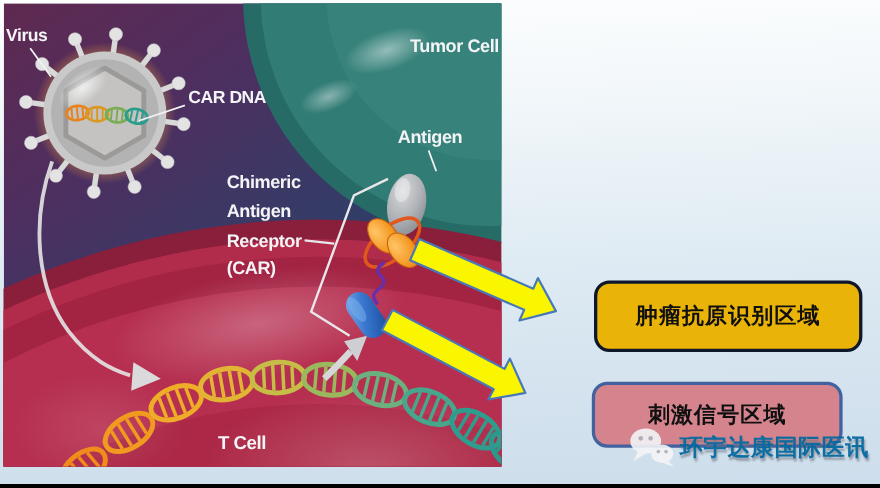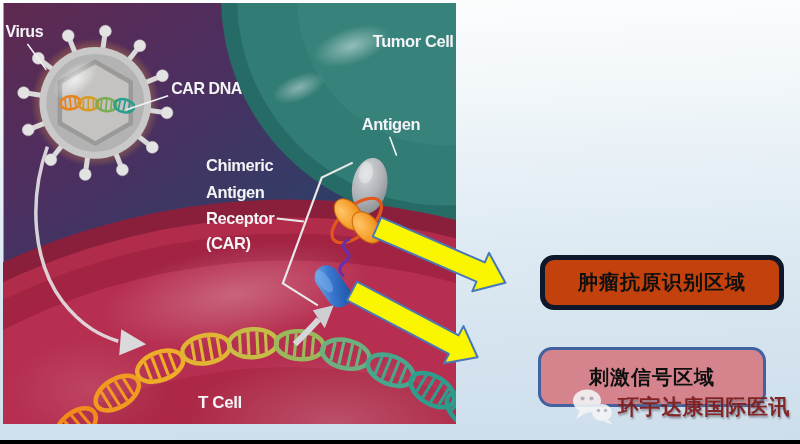--- a/index.html
+++ b/index.html
@@ -13,30 +13,30 @@
   }
   .illustration svg{display:block;width:453px;height:437px;}
   .overlay{
     position:absolute;left:0;top:0;width:800px;height:444px;pointer-events:none;
   }
   .callout-box{
     position:absolute;box-sizing:border-box;display:flex;align-items:center;justify-content:center;
     border-radius:14px;font-weight:bold;font-size:20px;color:#101010;letter-spacing:1px;
   }
   #box-recognition{
-    left:540px;top:255px;width:244px;height:55px;
-    background:#c2410c;border:5px solid #0f172a;
+    left:540px;top:255px;width:244px;height:65px;
+    background:#eab308;border:3px solid #0f172a;
   }
   #box-signal{
     left:538px;top:347px;width:228px;height:60px;
     background:#d5848d;border:3px solid #41619f;
   }
   .watermark{
     position:absolute;left:572px;top:388px;display:flex;align-items:center;
-    color:#7f1d1d;font-size:21px;font-weight:bold;letter-spacing:0.5px;
+    color:#0369a1;font-size:21px;font-weight:bold;letter-spacing:0.5px;
     text-shadow:1px 2px 2px rgba(110,115,125,0.75);opacity:0.95;white-space:nowrap;
   }
   .watermark svg{margin-right:4px;}
   .black-bar{
     position:absolute;left:0;top:440px;width:800px;height:4px;background:#000;
   }
   text{font-family:"Liberation Sans",sans-serif;font-weight:bold;fill:#f4f4f6;letter-spacing:-0.4px;}
 </style>
 </head>
 <body>

